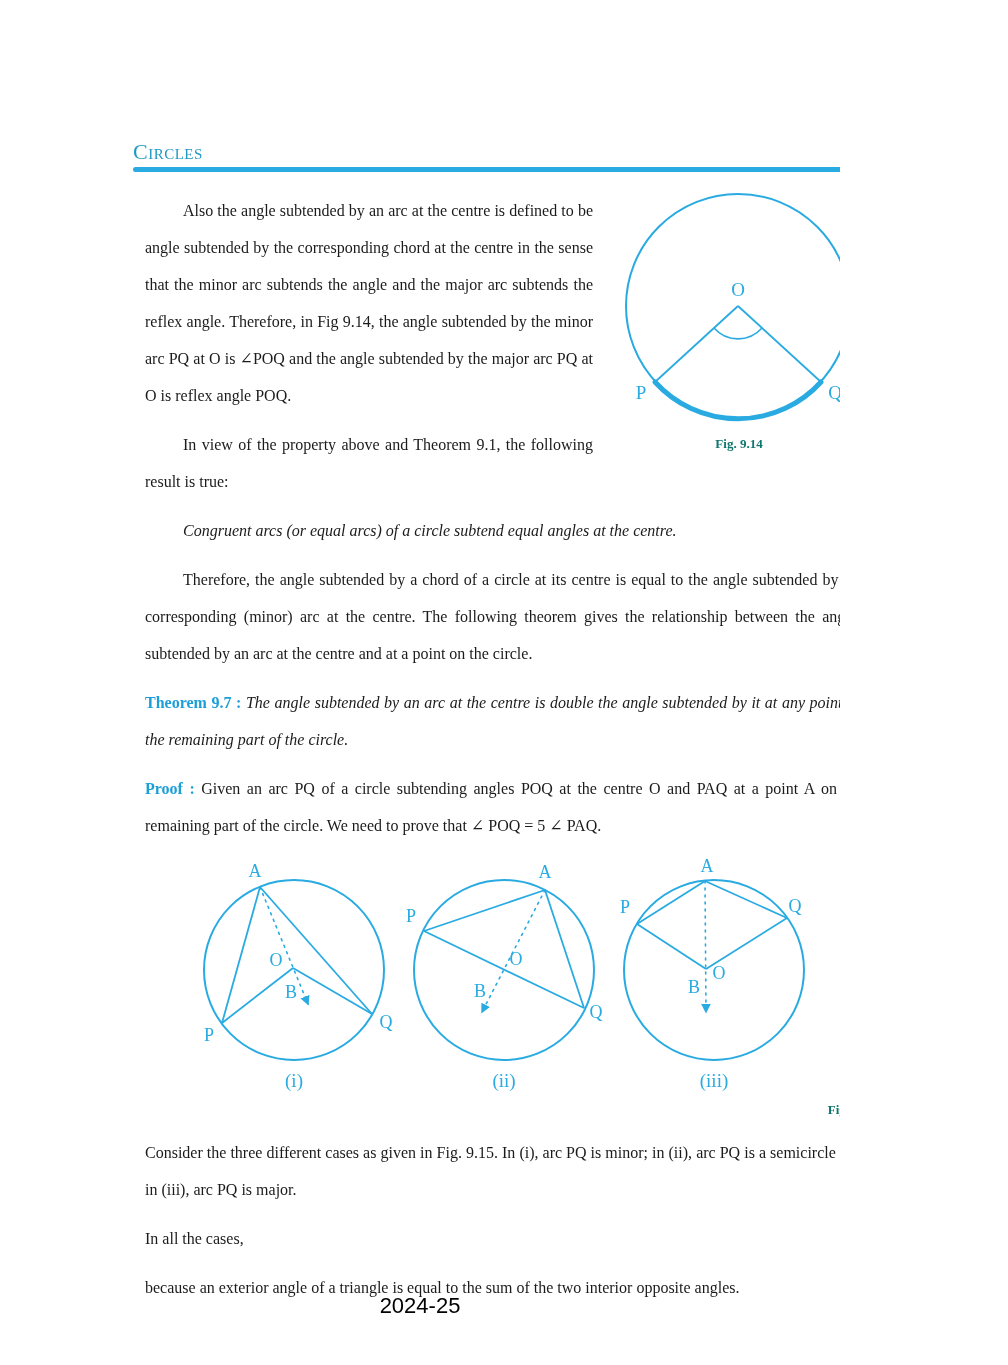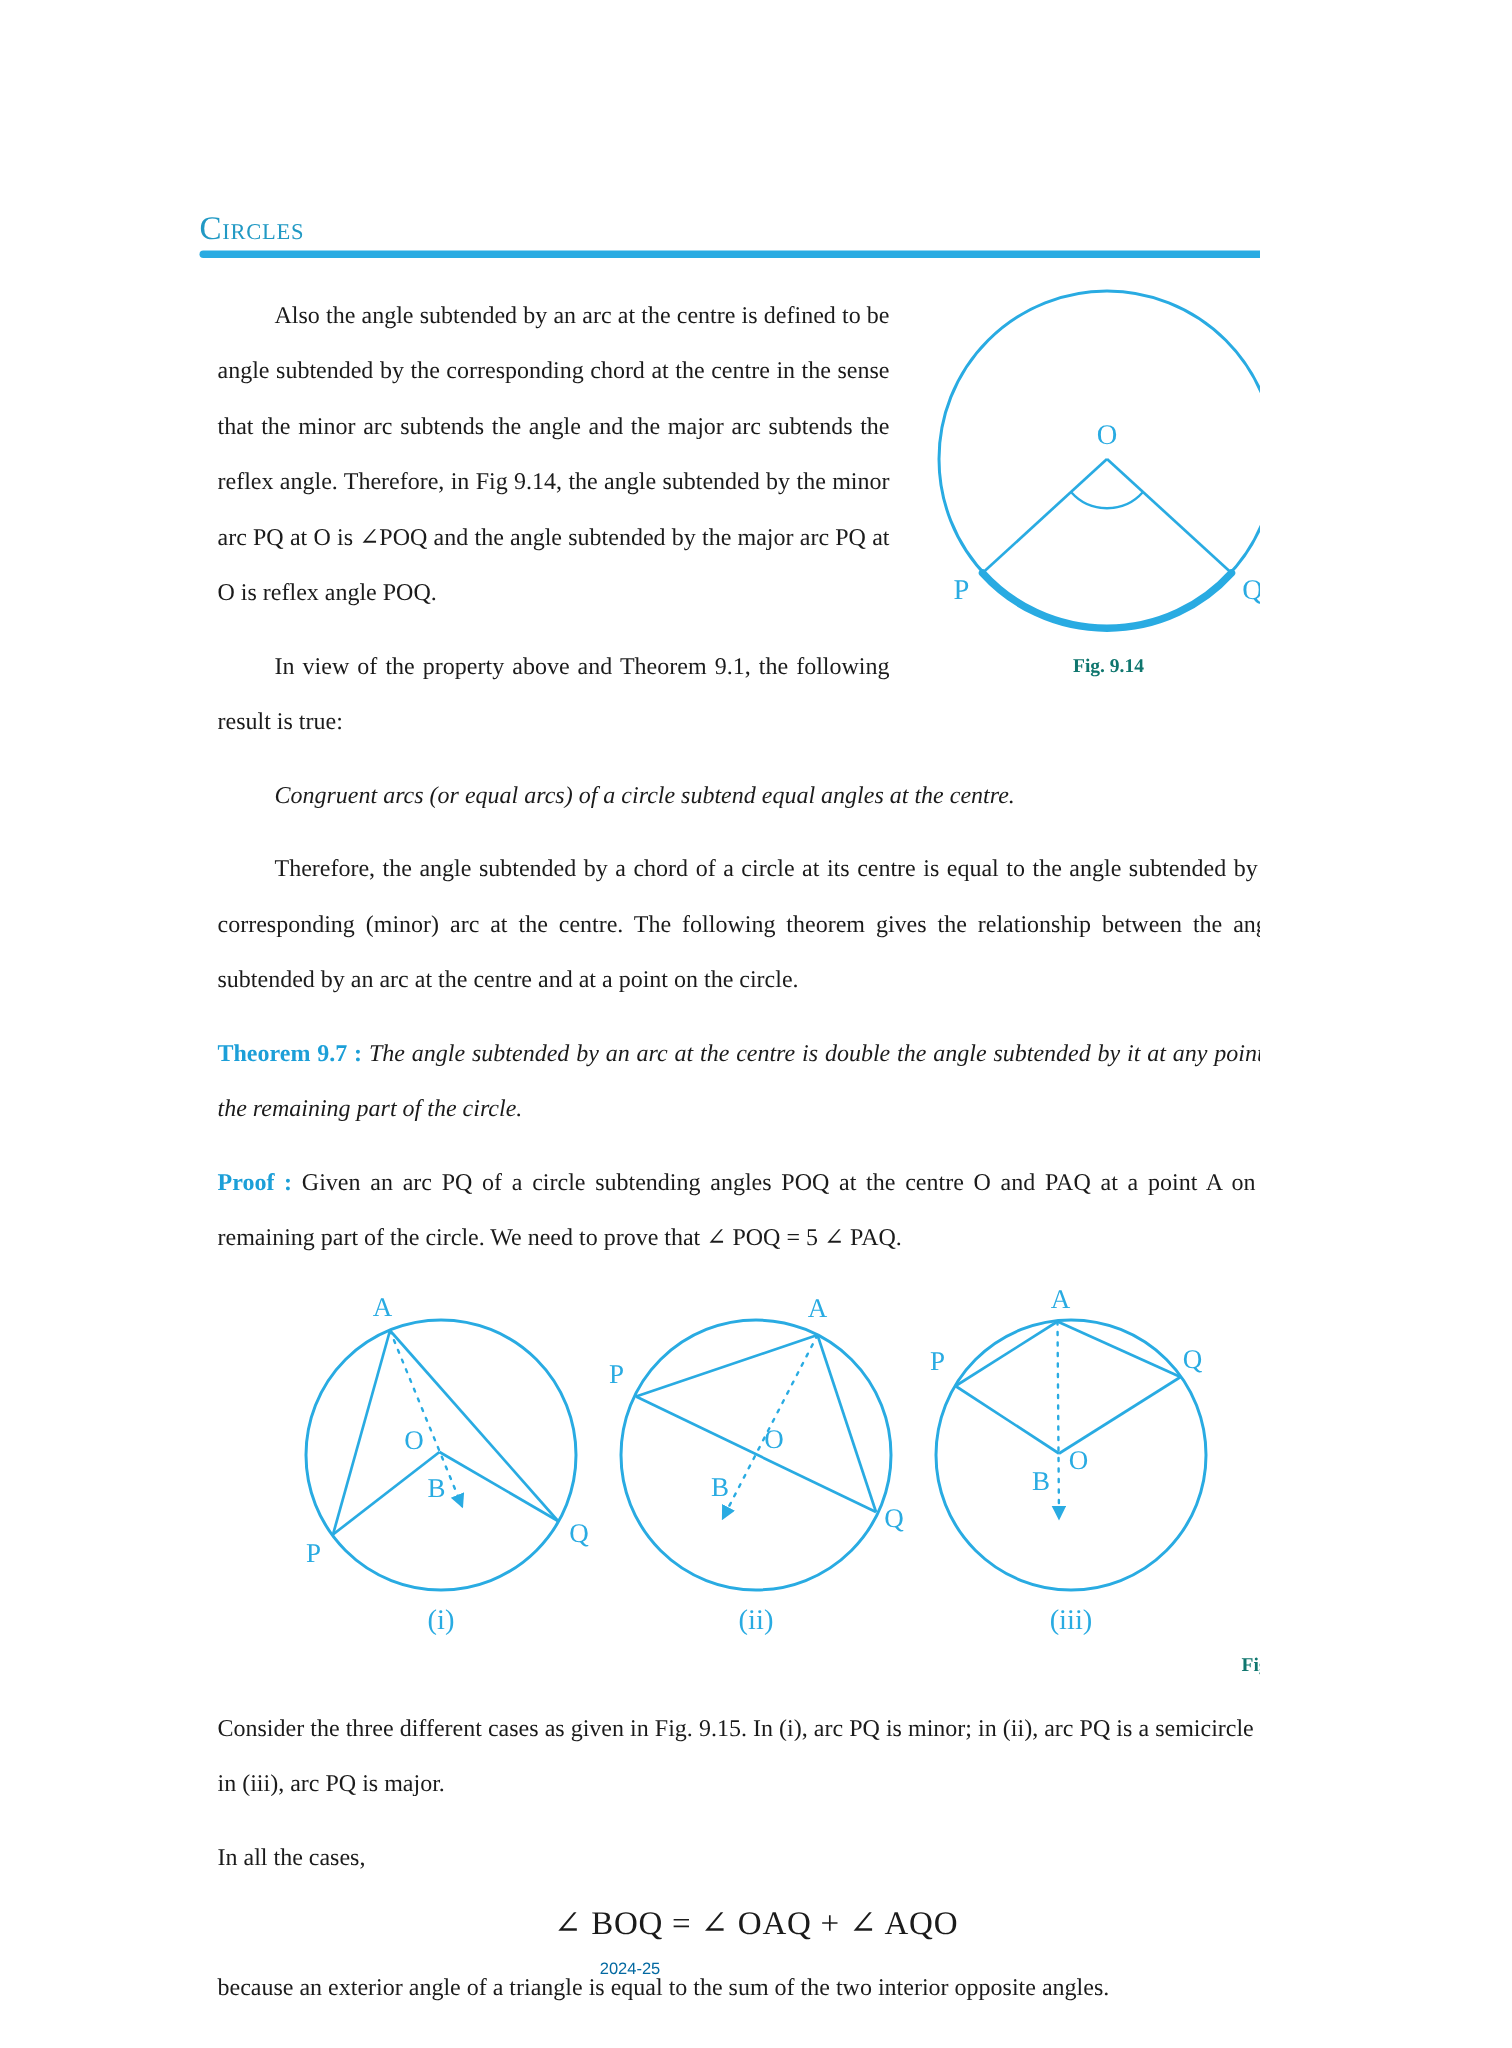--- a/index.html
+++ b/index.html
@@ -31,21 +31,21 @@
   .fig915{display:flex; justify-content:center; margin-top:6px; clear:both;}
   .subfig{text-align:center;}
   .sublab{color:#29abe2; font-size:19px; line-height:22px; margin-top:2px;}
   .cap915{text-align:right; margin-top:6px;}
 
   .clear{clear:both;}
 
   .eq{font-size:22px; text-align:center; margin:11px 0 11px 0; letter-spacing:.5px;}
 
   .footer{position:absolute; left:0; bottom:46px; width:100%; text-align:center;
-          font-family:"Liberation Sans","DejaVu Sans",sans-serif; font-size:11px; color:#0369a1;}
+          font-family:"Liberation Sans","DejaVu Sans",sans-serif; font-size:22px; color:#000000;}
 
   svg{display:block;}
   svg text{font-family:"Liberation Serif","DejaVu Serif",serif; fill:#29abe2;}
 </style>
 </head>
 <body>
 
 <div class="page">
   <div class="content">
 
@@ -153,20 +153,19 @@
         </svg>
         <div class="sublab">(iii)</div>
       </div>
     </div>
 
     <div class="cap915 fig-cap">Fig. 9.15</div>
 
     <p class="b mt16">Consider the three different cases as given in Fig. 9.15. In (i), arc PQ is minor; in (ii), arc PQ is a semicircle and in (iii), arc PQ is major.</p>
     <p class="b mt14">In all the cases,</p>
 
-    <div class="eq">∠ BOQ = ∠ OAQ + ∠ AQO</div>
 
     <p class="b">because an exterior angle of a triangle is equal to the sum of the two interior opposite angles.</p>
 
   </div>
 
   <div class="footer">2024-25</div>
 </div>
 
 </body></html>

